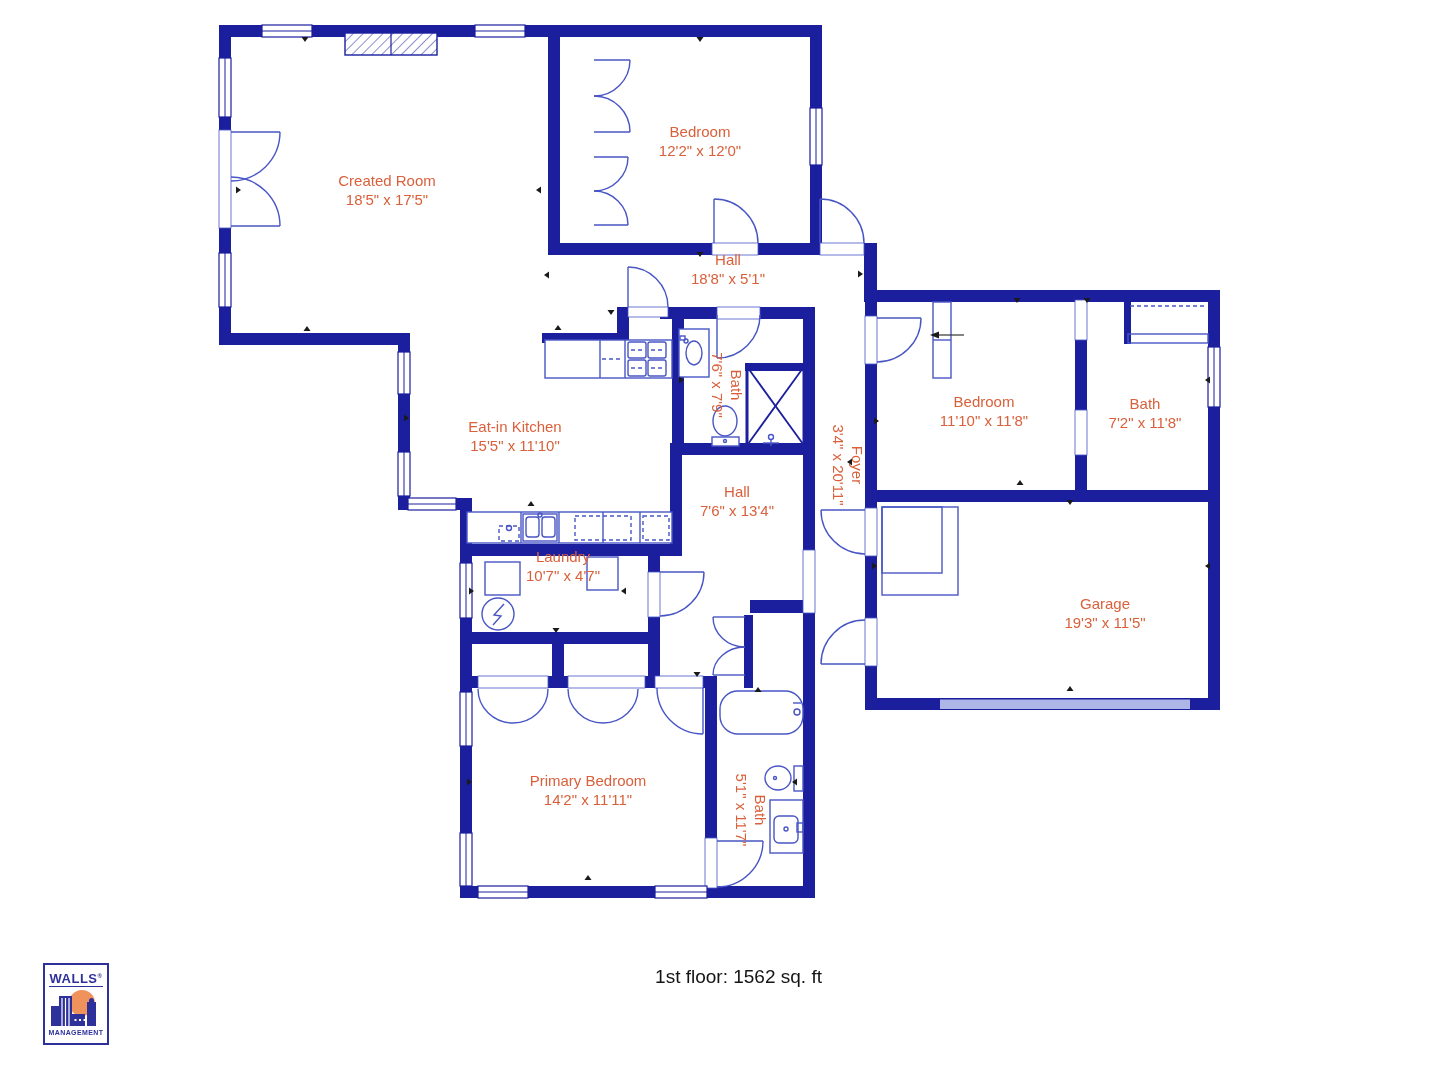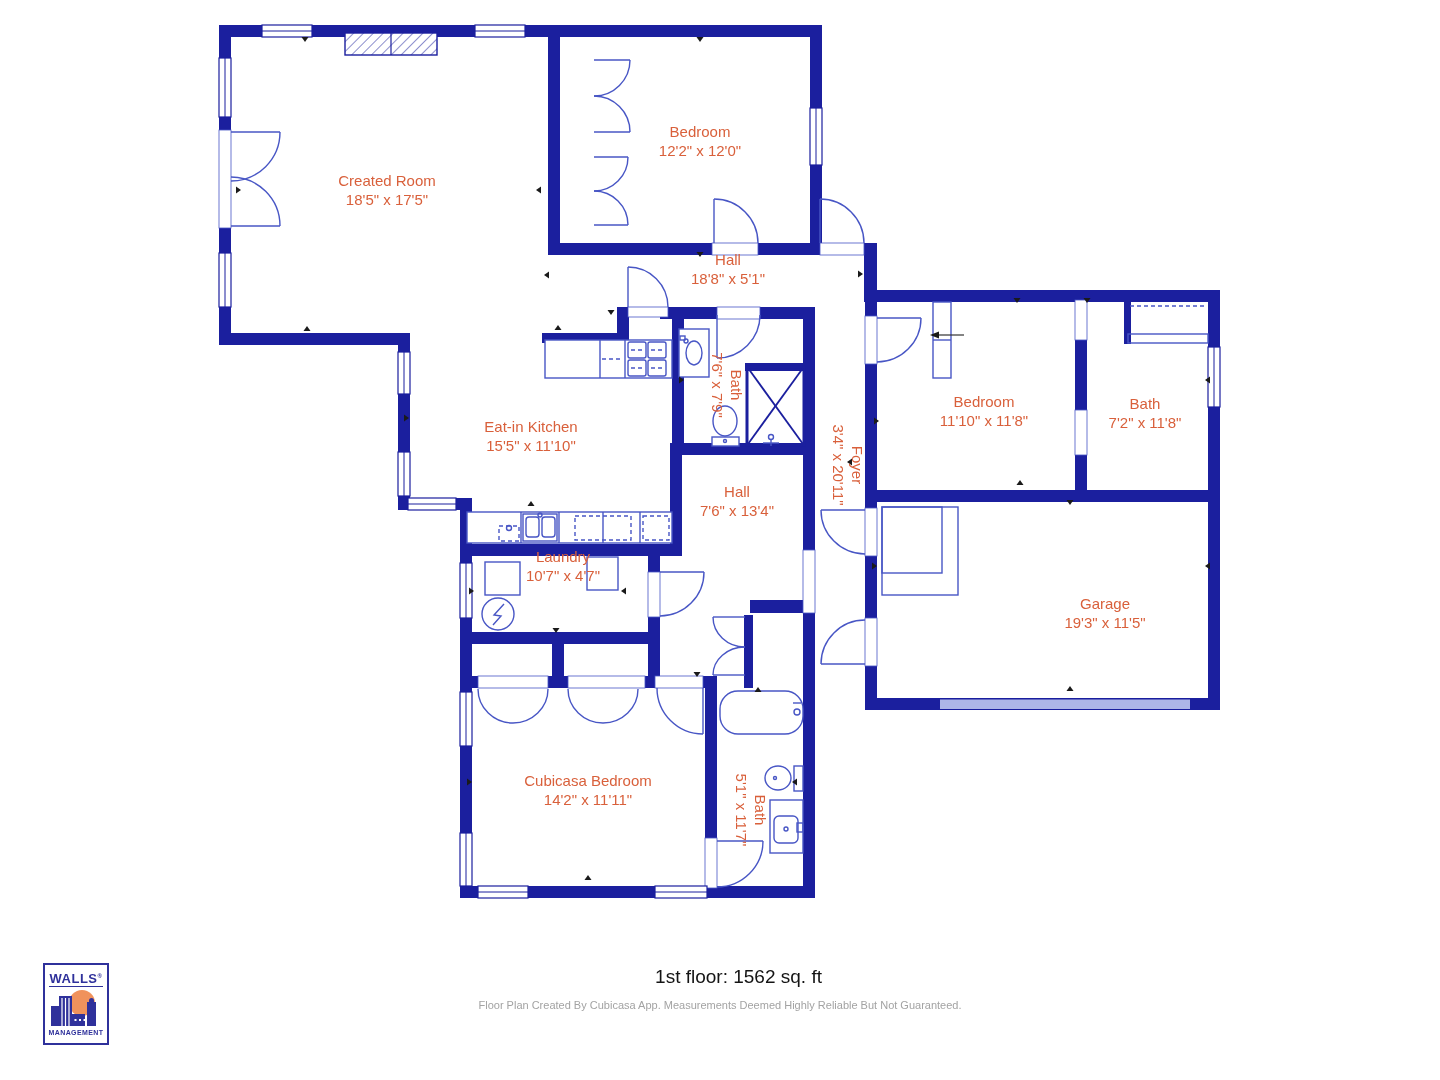--- a/index.html
+++ b/index.html
@@ -387,21 +387,21 @@
       <div class="rd">18'5" x 17'5"</div>
     </div>
     <div class="room-label" style="left:700px;top:141px">
       <div class="rn">Bedroom</div>
       <div class="rd">12'2" x 12'0"</div>
     </div>
     <div class="room-label" style="left:728px;top:269px">
       <div class="rn">Hall</div>
       <div class="rd">18'8" x 5'1"</div>
     </div>
-    <div class="room-label" style="left:531px;top:436px">
+    <div class="room-label" style="left:515px;top:436px">
       <div class="rn">Eat-in Kitchen</div>
       <div class="rd">15'5" x 11'10"</div>
     </div>
     <div class="room-label rot" style="left:727px;top:385px">
       <div class="rn">Bath</div>
       <div class="rd">7'6" x 7'9"</div>
     </div>
     <div class="room-label" style="left:737px;top:501px">
       <div class="rn">Hall</div>
       <div class="rd">7'6" x 13'4"</div>
@@ -420,32 +420,31 @@
     </div>
     <div class="room-label" style="left:1105px;top:613px">
       <div class="rn">Garage</div>
       <div class="rd">19'3" x 11'5"</div>
     </div>
     <div class="room-label" style="left:563px;top:566px">
       <div class="rn">Laundry</div>
       <div class="rd">10'7" x 4'7"</div>
     </div>
     <div class="room-label" style="left:588px;top:790px">
-      <div class="rn">Cubicasa Bedroom</div>
+      <div class="rn">Primary Bedroom</div>
       <div class="rd">14'2" x 11'11"</div>
     </div>
     <div class="room-label rot" style="left:751px;top:810px">
       <div class="rn">Bath</div>
       <div class="rd">5'1" x 11'7"</div>
     </div>
   </div>
 
   <div class="summary">
     <div class="floor">1st floor: 1562 sq. ft</div>
-    <div class="disclaimer">Floor Plan Created By Cubicasa App. Measurements Deemed Highly Reliable But Not Guaranteed.</div>
   </div>
 
   <div class="logo">
     <div class="logo-title"><span>WALLS</span><sup>®</sup></div>
     <svg class="skyline" width="54" height="40" viewBox="0 0 54 40">
       <circle cx="33" cy="15" r="13" fill="var(--c-logo_orange)"></circle>
       <g fill="var(--c-logo_navy)">
         <rect x="2" y="18" width="8" height="20"></rect>
         <rect x="10" y="8" width="13" height="30"></rect>
         <rect x="23" y="26" width="13" height="12"></rect>

